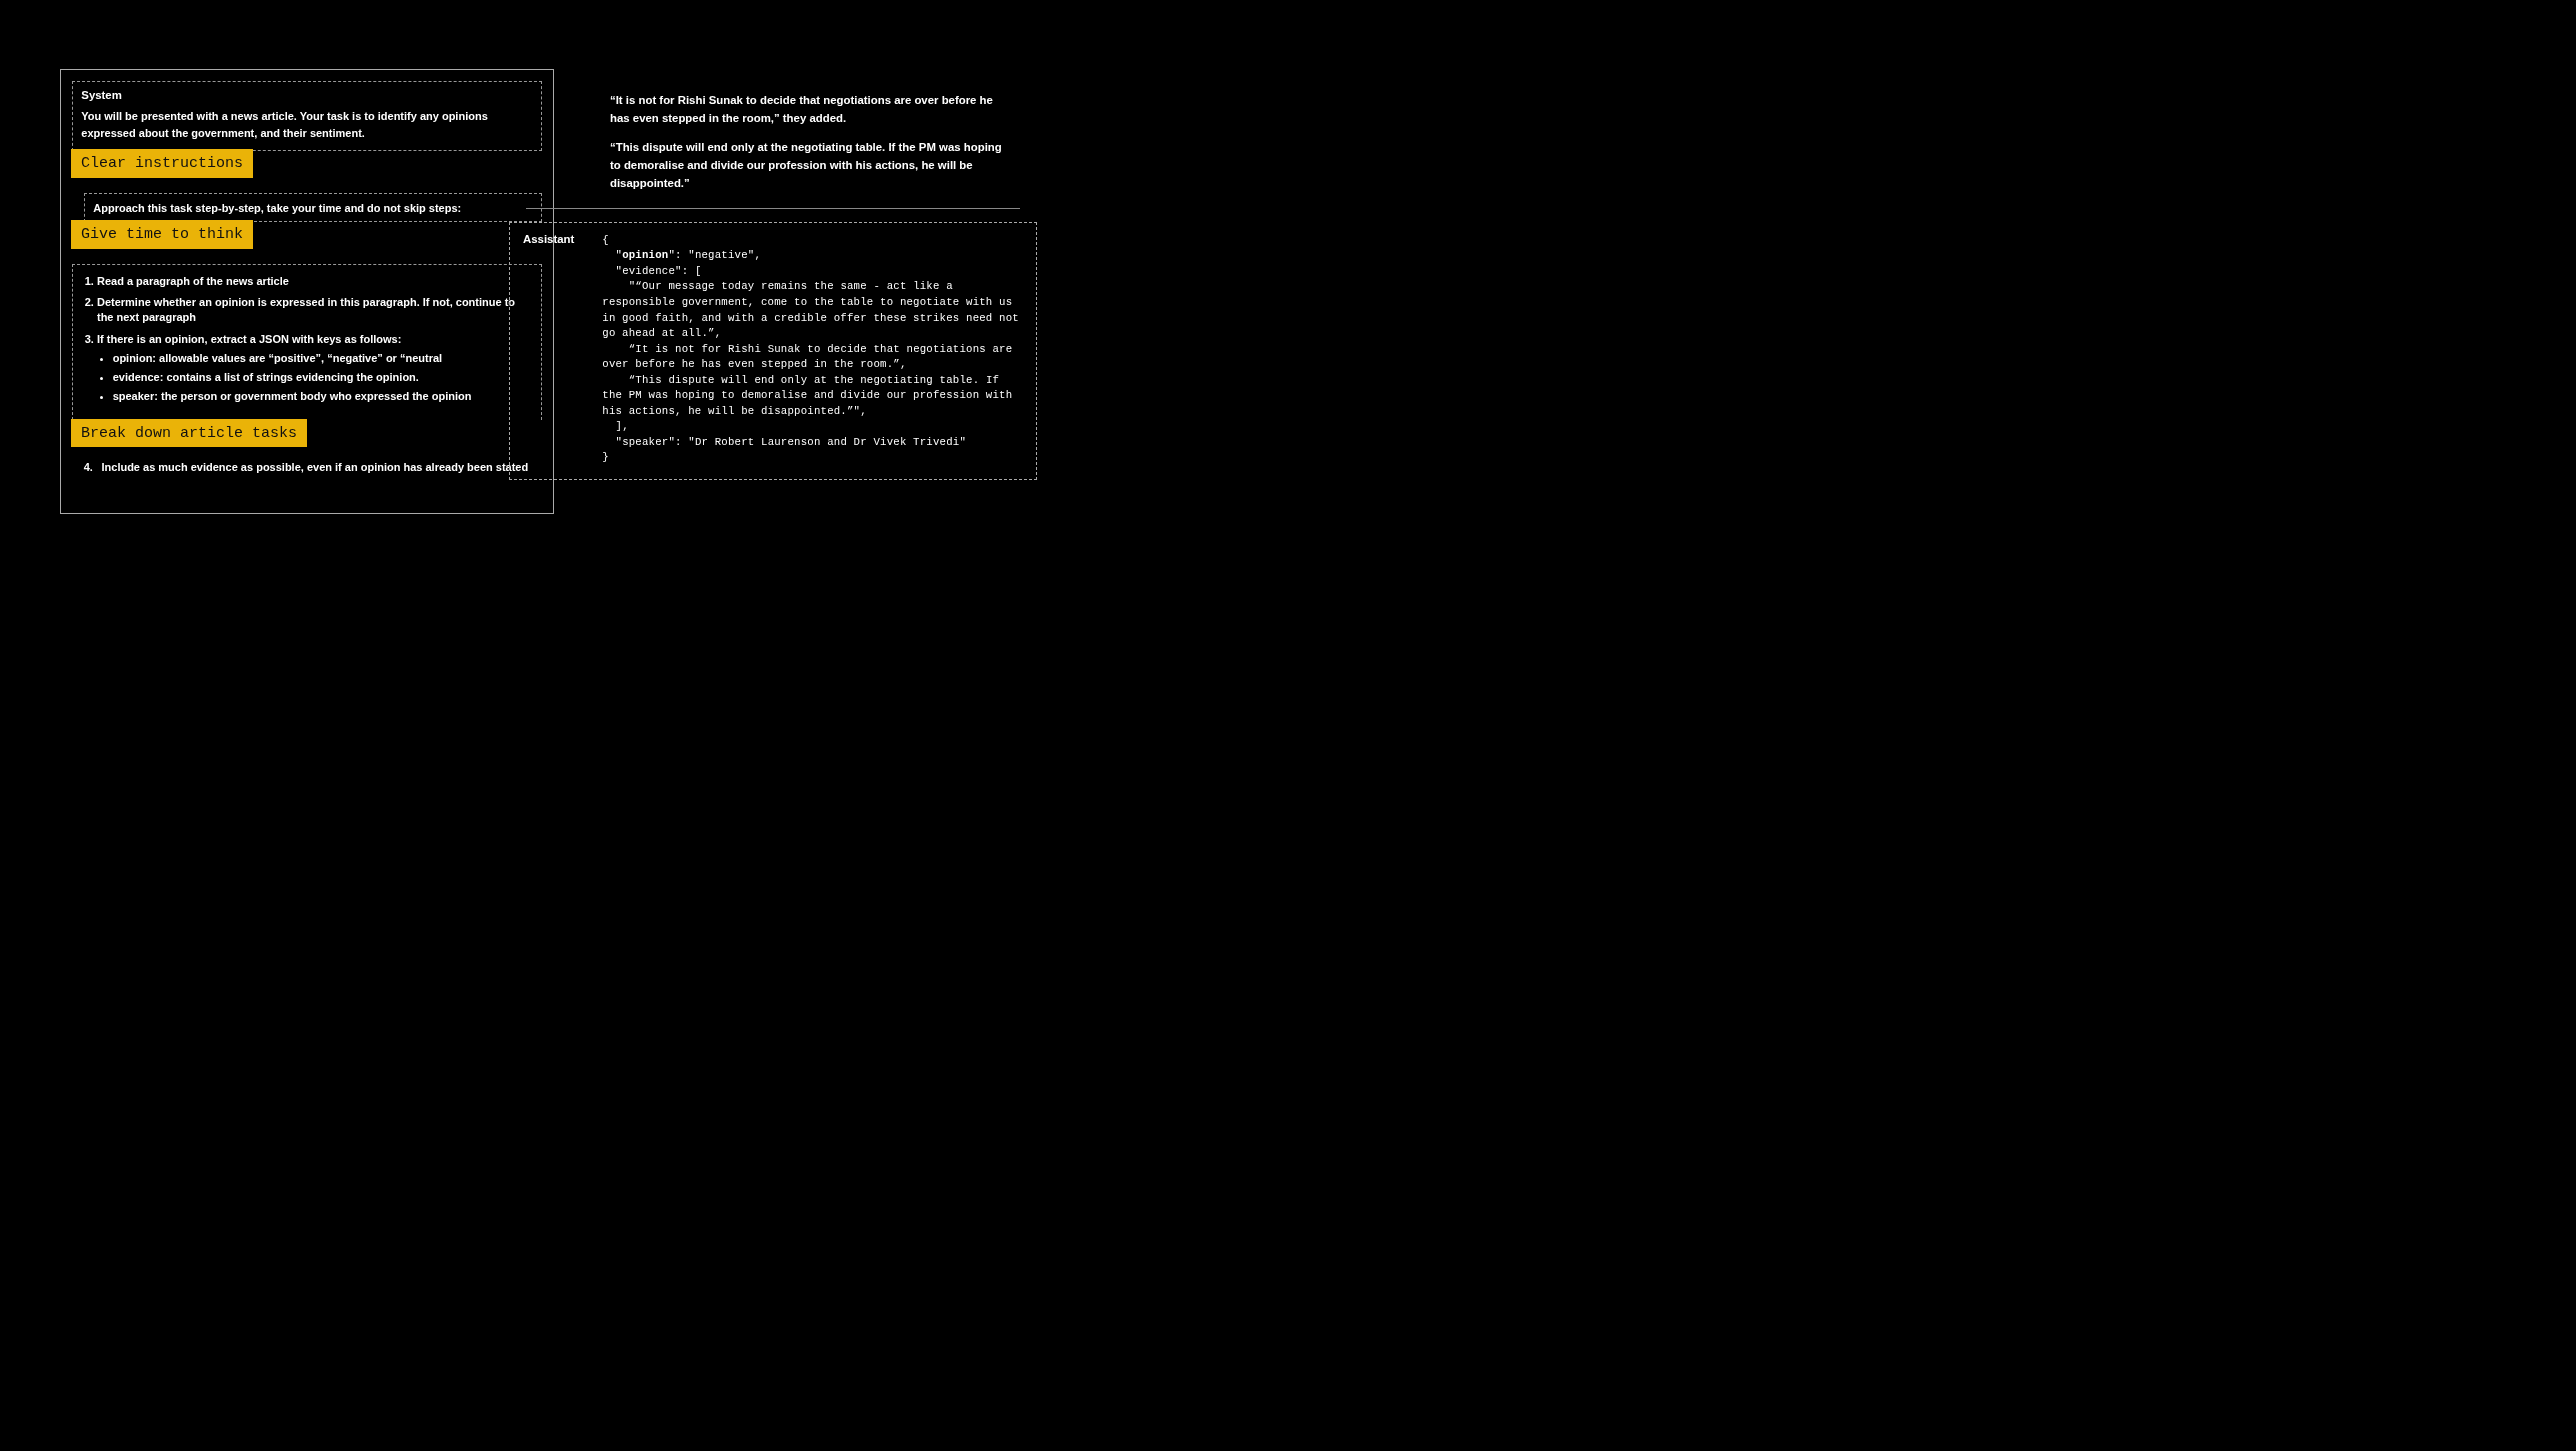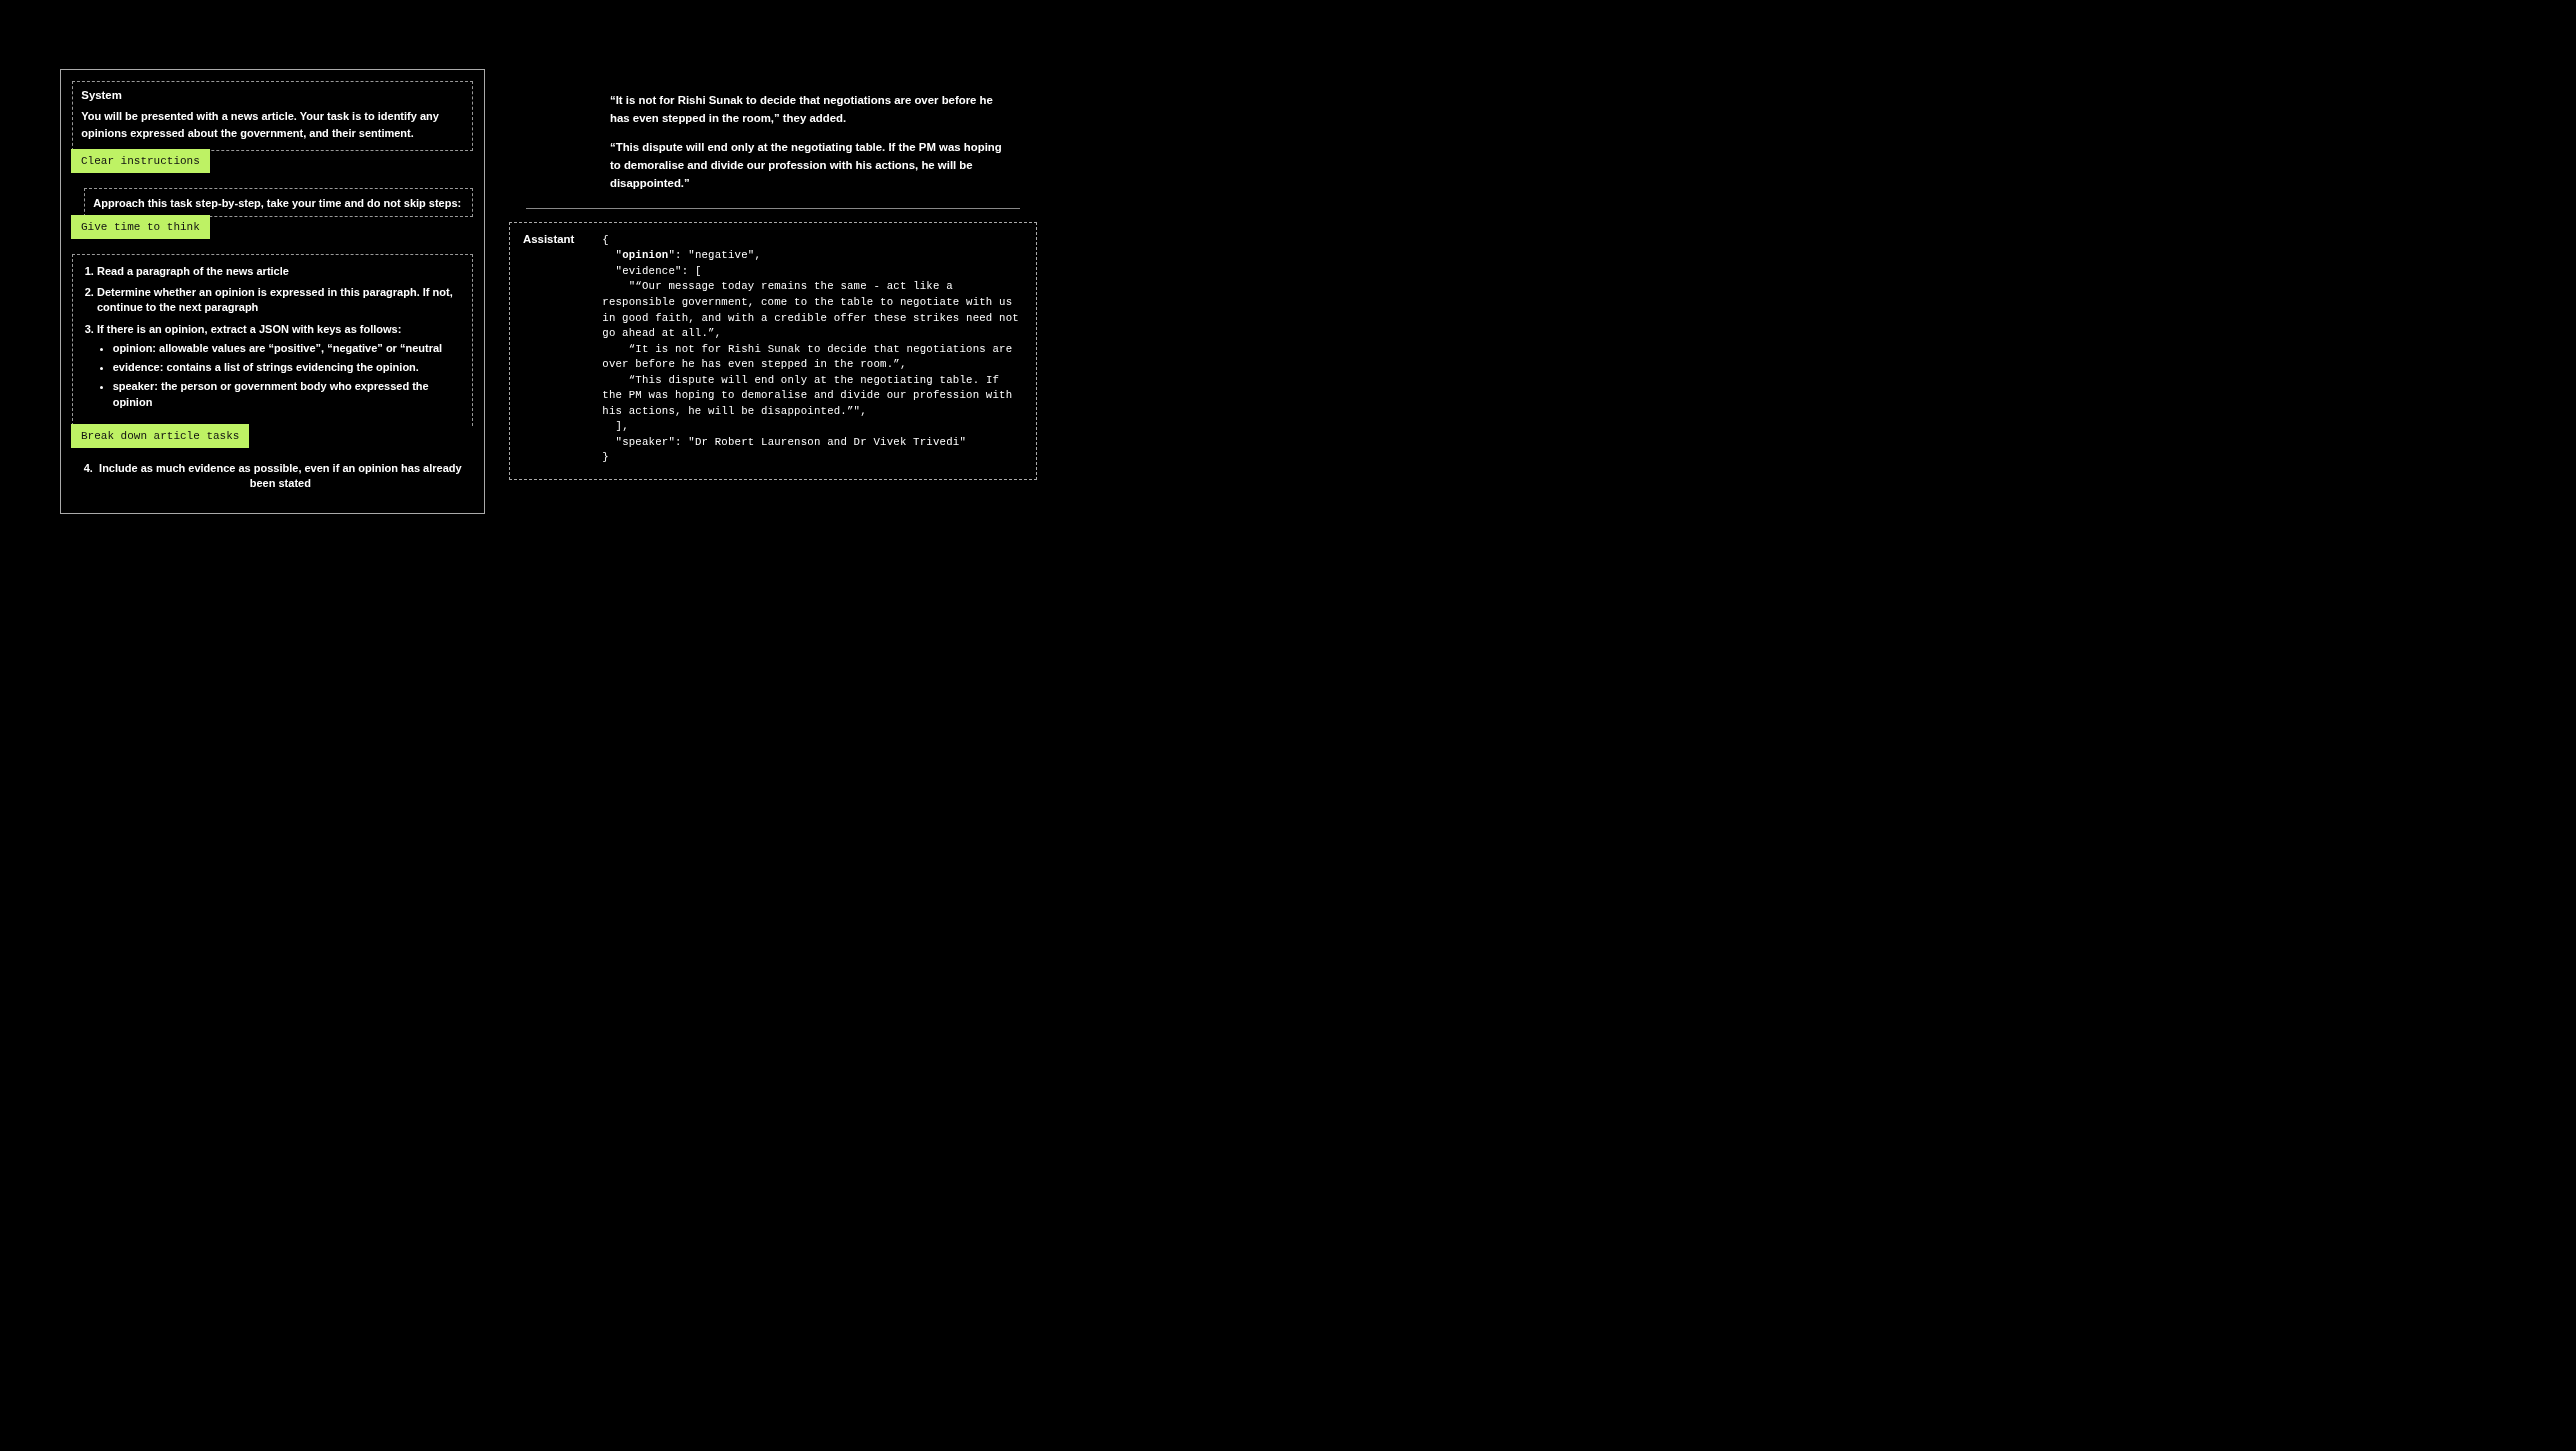--- a/index.html
+++ b/index.html
@@ -9,45 +9,45 @@
       font-family: -apple-system, BlinkMacSystemFont, "Segoe UI", Helvetica, Arial, sans-serif;
       width: 1042px;
       height: 584px;
       position: relative;
       overflow: hidden;
     }
     .left-panel {
       position: absolute;
       left: 60px;
       top: 69px;
-      width: 425px;
+      width: 494px;
       height: 445px;
       border: 0.7px solid #aaa;
       padding: 10.7px 10.7px 14.3px 10.7px;
     }
     .dashed-box {
       border: 1.4px dashed #999;
       padding: 7.2px 8.6px 8.6px 8.6px;
       margin-bottom: 0;
     }
     .system-header {
       font-weight: 700;
       font-size: 11.4px;
       margin-bottom: 7.2px;
     }
     .system-text {
       font-size: 11px;
       font-weight: 600;
       line-height: 1.5;
     }
     .green-label {
-      background: #bef264;
+      background: #eab308;
       color: #111;
       font-family: "Courier New", Courier, monospace;
-      font-size: 11px;
+      font-size: 15px;
       padding: 5.7px 10px;
       display: inline-block;
       margin-left: -0.7px;
       margin-top: -1.4px;
       position: relative;
       z-index: 2;
     }
     .approach-box {
       border: 1.4px dashed #999;
       padding: 7.2px 8.6px;

